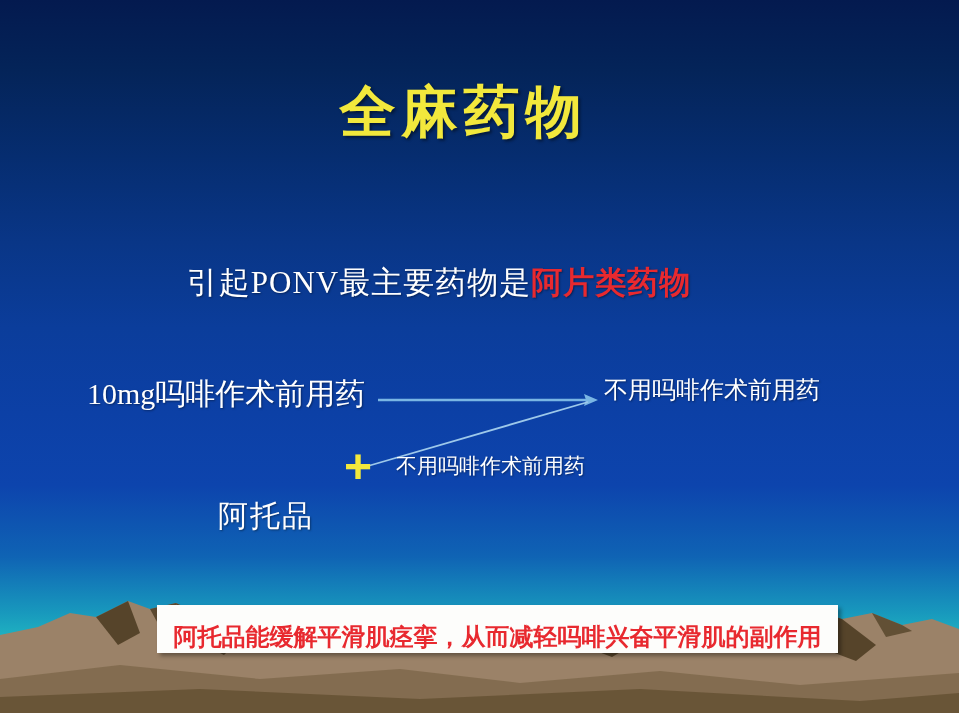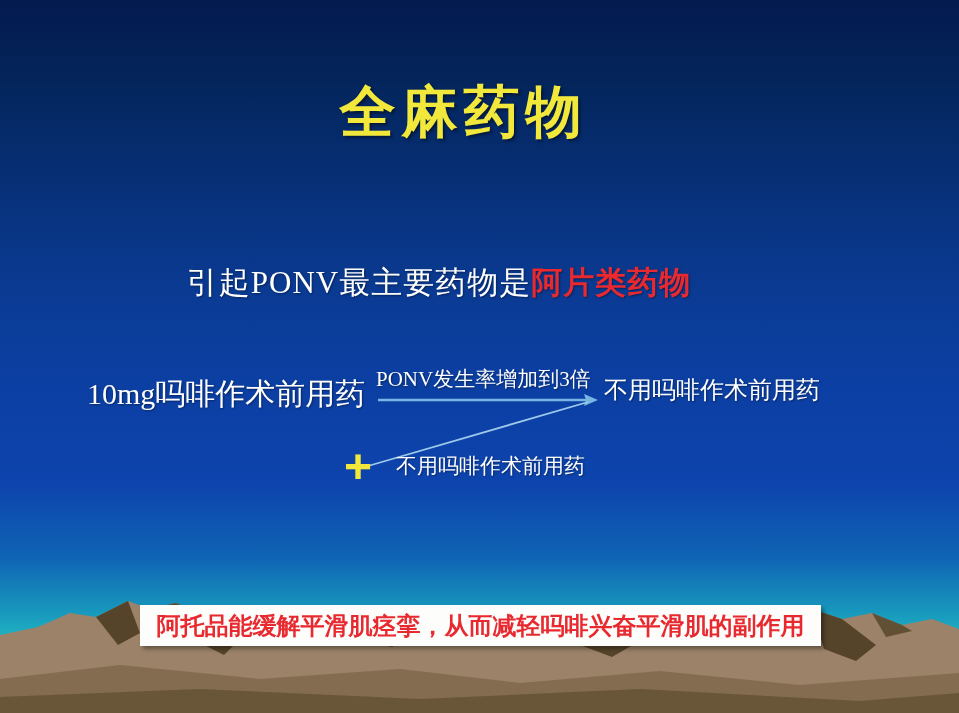--- a/index.html
+++ b/index.html
@@ -144,28 +144,28 @@
     left: 0;
     top: 0;
     width: 959px;
     height: 713px;
     pointer-events: none;
   }
 
   
   .banner {
     position: absolute;
-    left: 140px;
+    left: 157px;
     top: 605px;
     width: 681px;
-    height: 41px;
+    height: 48px;
     background: #fdfdfb;
     box-shadow: 3px 3px 4px rgba(0,0,0,0.35);
     display: flex;
-    align-items: center;
+    align-items: flex-end;
     justify-content: center;
   }
   .banner-text {
     color: #e8292f;
     font-size: 24px;
     font-weight: bold;
     white-space: nowrap;
     letter-spacing: 0px;
   }
 </style>
@@ -206,23 +206,23 @@
     <line x1="378" y1="400" x2="590" y2="400" stroke="#7ab6e4" stroke-width="2.4"></line>
 
     <polygon points="598,400 584,394 586,400 584,406" fill="#7ab6e4"></polygon>
 
     <line x1="368" y1="466" x2="588" y2="402" stroke="#9dc8ea" stroke-width="1.8"></line>
   </svg>
 
   <div class="left-term">10mg吗啡作术前用药</div>
   <div class="right-term">不用吗啡作术前用药</div>
 
-  <div class="arrow-label">PONV发生率增加到3倍</div>
   <div class="diag-label">不用吗啡作术前用药</div>
 
   <div class="plus">+</div>
 
+  <div class="atropine">阿托品</div>
 
   <div class="banner">
     <span class="banner-text">阿托品能缓解平滑肌痉挛，从而减轻吗啡兴奋平滑肌的副作用</span>
   </div>
 
 </div>
 
 </body></html>

